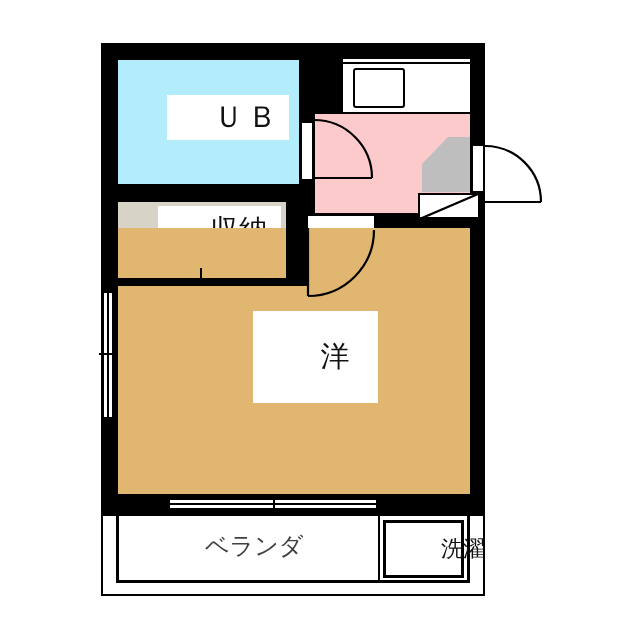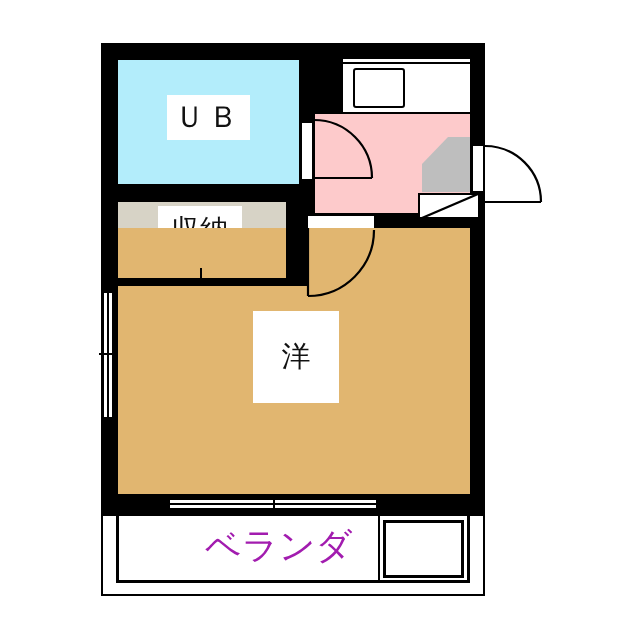--- a/index.html
+++ b/index.html
@@ -1,20 +1,20 @@
 <!DOCTYPE html>
 <html><head>
   <meta charset="utf-8">
   <style>
     html, body { margin: 0; padding: 0; background: #ffffff; }
     body { width: 640px; height: 640px; position: relative; overflow: hidden; font-family: "DejaVu Sans", sans-serif; }
     .abs { position: absolute; }
     .wall { position: absolute; background: #000; }
     .room { position: absolute; }
-    .label-box { position: absolute; background: #fff; display: flex; align-items: center; justify-content: center; color: #111; text-align: center; line-height: 1.15; }
+    .label-box { position: absolute; background: #fff; display: flex; align-items: center; justify-content: center; color: #111; text-align: center; line-height: 1.15; padding-left: 39px; }
     svg.overlay { position: absolute; left: 0; top: 0; }
   </style>
 </head>
 <body>
 
 <div class="abs" style="left:0;top:0;width:640px;height:640px;">
 
   <div class="wall" style="left:101px;top:43px;width:384px;height:473px;"></div>
 
   <div class="room" style="left:118px;top:60px;width:181px;height:124px;background:#b3edfb;"></div>
@@ -56,24 +56,25 @@
   <div class="abs" style="left:102px;top:293px;width:12px;height:124px;background:#fff;border-left:2px solid #000;border-right:2px solid #000;box-sizing:border-box;">
     <div class="abs" style="left:3px;top:0;width:2px;height:100%;background:#000;"></div>
   </div>
 
   <div class="abs" style="left:170px;top:498px;width:206px;height:12px;background:#fff;border-top:2px solid #000;border-bottom:2px solid #000;box-sizing:border-box;">
     <div class="abs" style="left:0;top:3px;width:100%;height:2px;background:#000;"></div>
   </div>
 
   <div class="abs" style="left:101px;top:516px;width:384px;height:80px;background:#fff;border:2px solid #000;border-top:none;box-sizing:border-box;"></div>
   <div class="abs" style="left:116px;top:516px;width:354px;height:67px;background:#fff;border:3px solid #000;border-top:none;box-sizing:border-box;"></div>
-  <div class="abs" style="left:205px;top:524px;width:180px;height:44px;font-size:36px;display:flex;align-items:center;color:#a21caf;">ベランダ</div>
+  <div class="abs" style="left:205px;top:524px;width:180px;height:44px;font-size:24px;display:flex;align-items:center;color:#404040;">ベランダ</div>
 
   <div class="abs" style="left:378px;top:516px;width:2px;height:64px;background:#000;"></div>
   <div class="abs" style="left:383px;top:520px;width:81px;height:58px;background:#fff;border:3px solid #000;box-sizing:border-box;"></div>
+  <div class="label-box" style="left:390px;top:528px;width:68px;height:42px;font-size:22px;background:transparent;">洗濯</div>
 
   <svg class="overlay" width="640" height="640">
 
     <g>
       <line x1="314" y1="120" x2="314" y2="178" stroke="#000" stroke-width="2"></line>
       <line x1="314" y1="178" x2="372" y2="178" stroke="#000" stroke-width="2.2"></line>
       <path d="M314,120 A58,58 0 0 1 372,178" fill="none" stroke="#000" stroke-width="2.2"></path>
     </g>
 
     <g>

